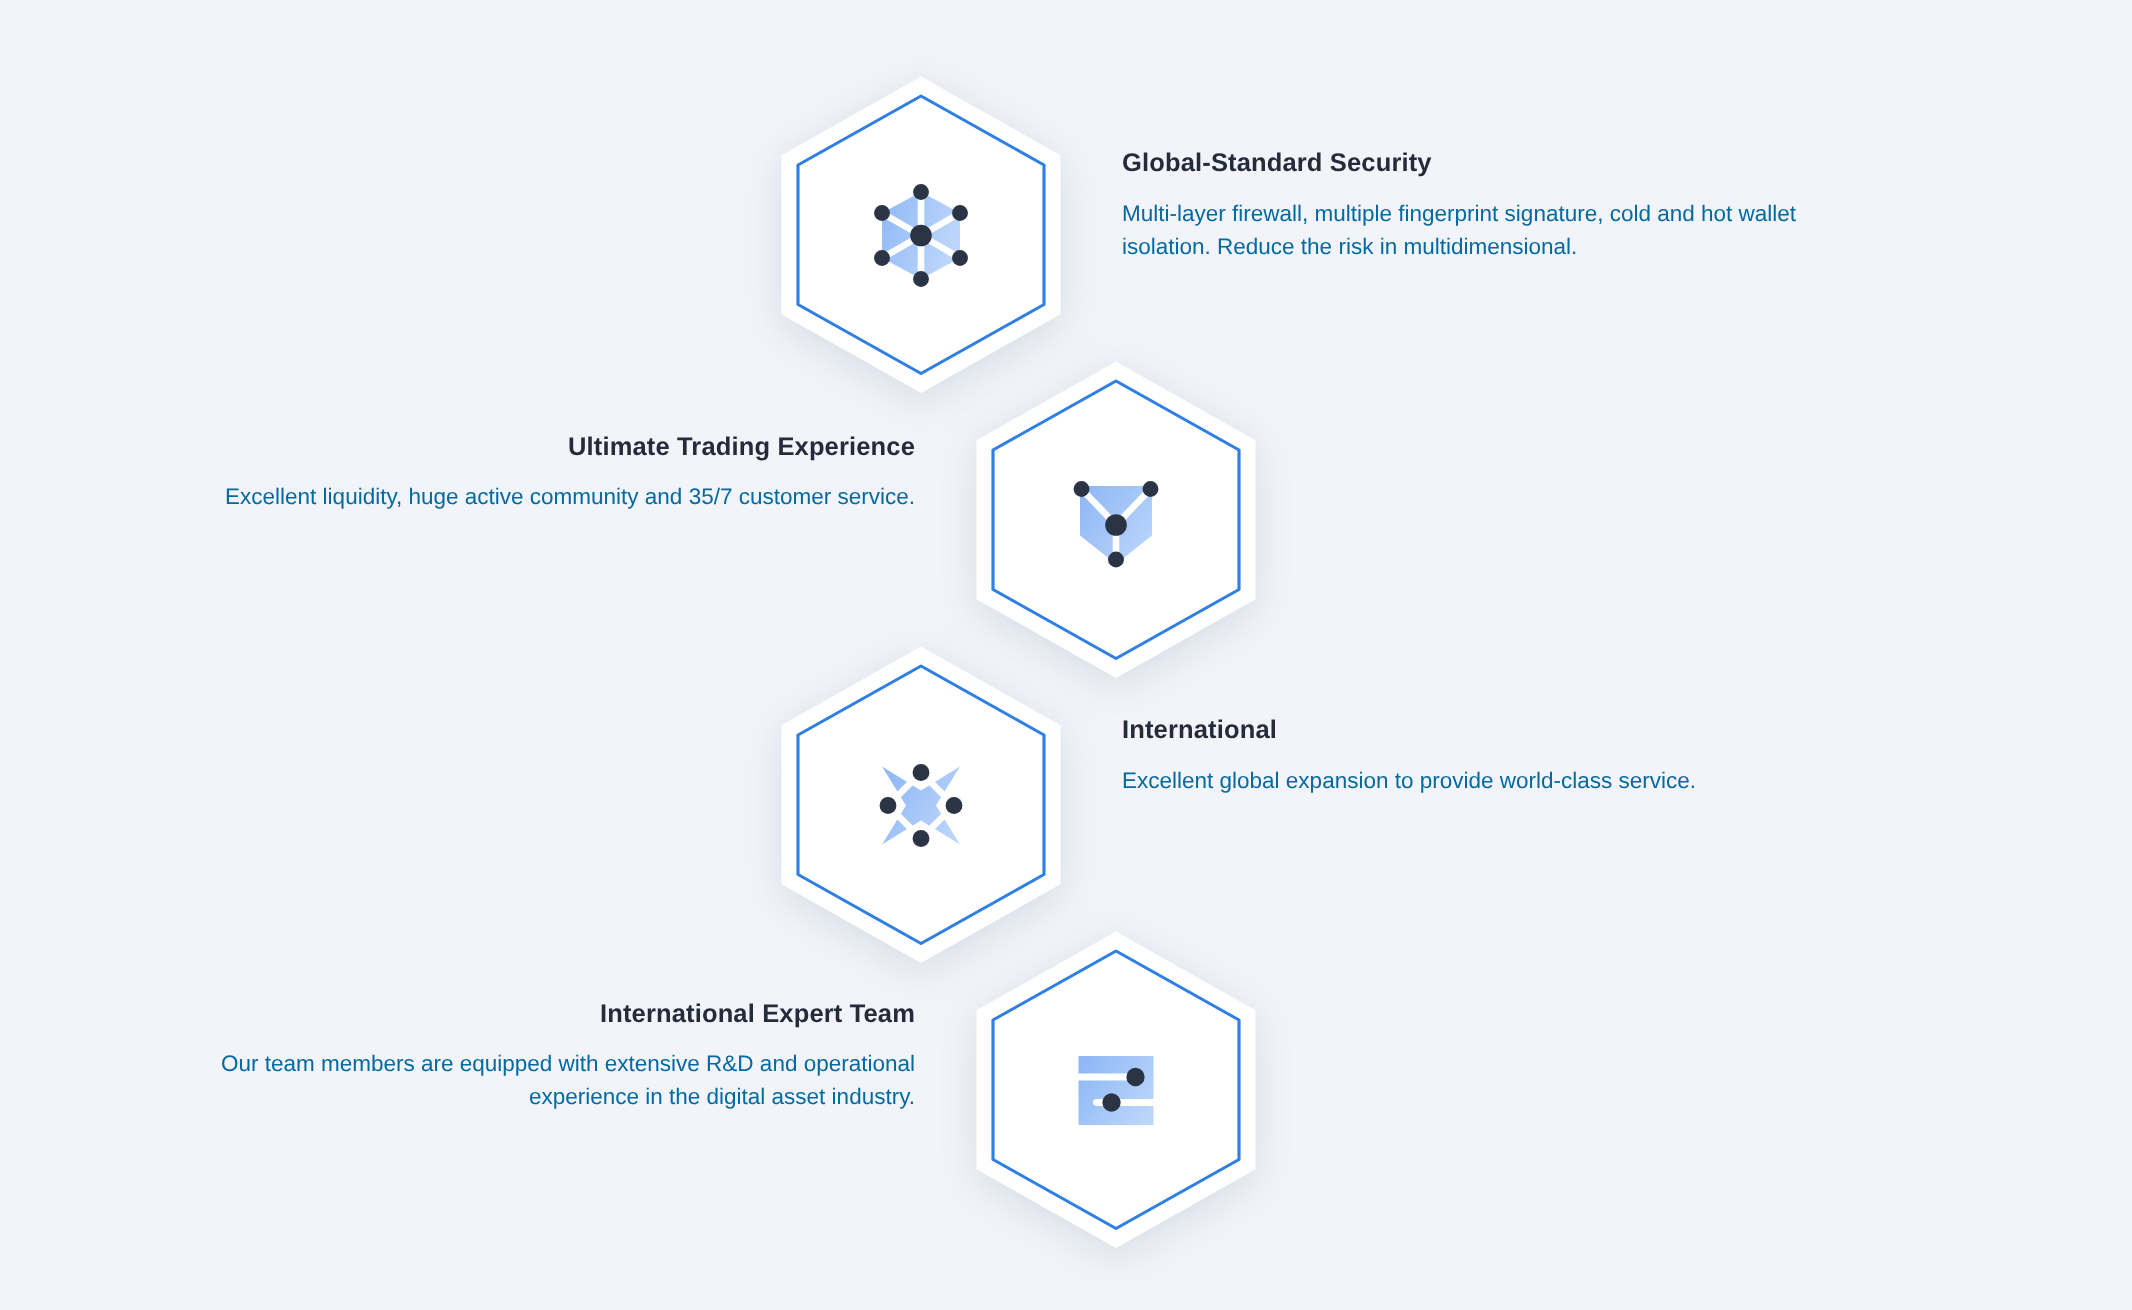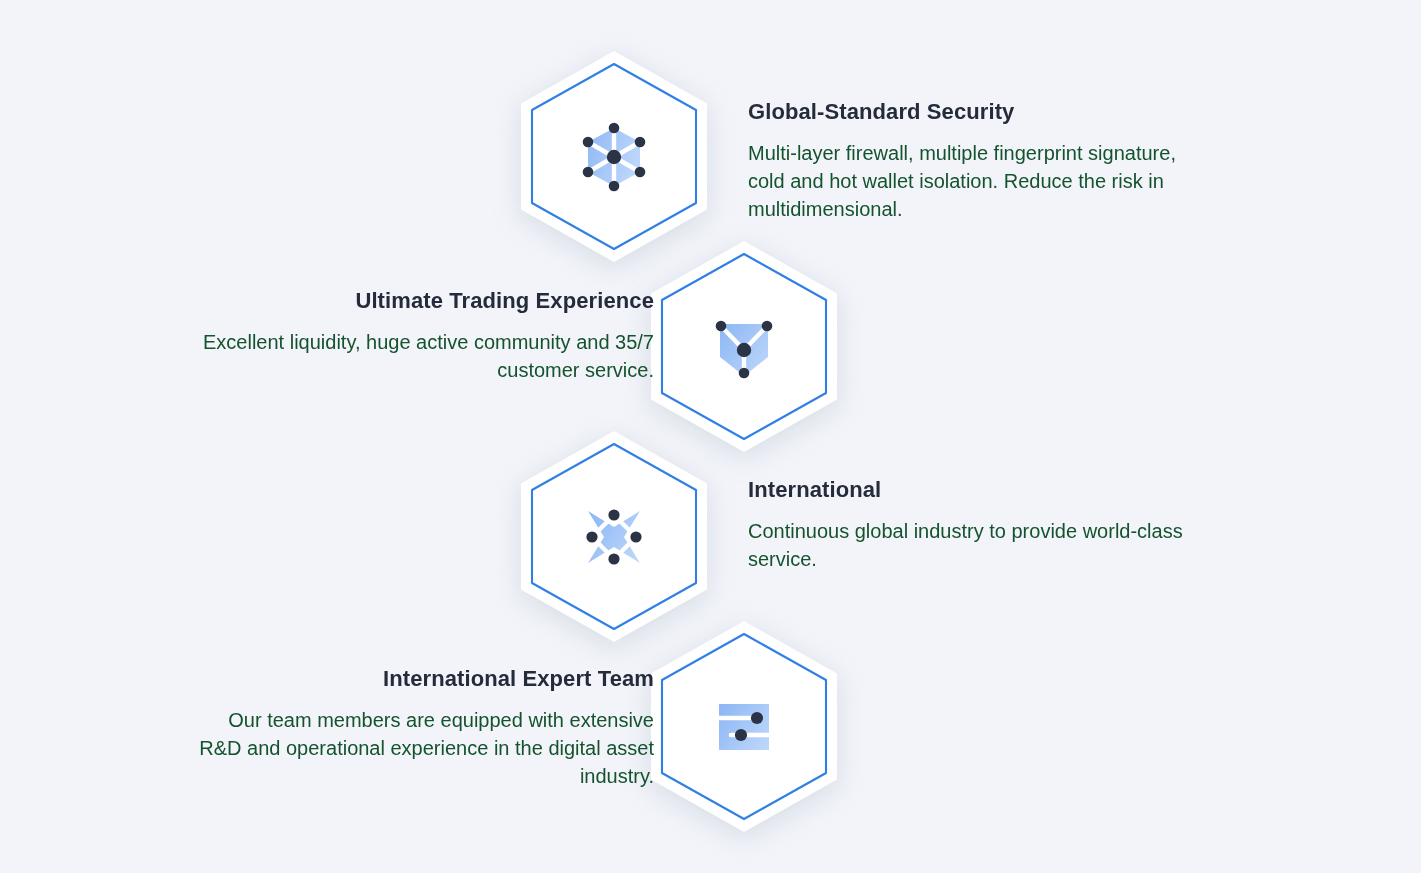--- a/index.html
+++ b/index.html
@@ -39,34 +39,34 @@
     top: 50%;
     transform: translate(-50%, -50%);
     width: 74px;
     height: 74px;
   }
   .hex-icon svg { display: block; width: 100%; height: 100%; }
 
   
   .text-block { position: absolute; }
   .text-block h3 {
-    font-size: 22px;
+    font-size: 17px;
     font-weight: 600;
     color: #252b3a;
     letter-spacing: .1px;
     line-height: 1.25;
     margin-bottom: 13px;
   }
   .text-block p {
-    font-size: 20px;
+    font-size: 15px;
     font-weight: 400;
-    color: #14532d;
+    color: #0369a1;
     line-height: 1.42;
   }
-  .text-right { text-align: right; margin-left: 44px; }
+  .text-right { text-align: right; }
   .text-left  { text-align: left;  }
 </style>
 </head>
 <body>
 
 <div id="stage">
 
   <div class="hex-card" style="left:518px; top:48px;">
     <div class="hex-outer">
       <svg width="192" height="217" viewBox="0 0 192 217" aria-hidden="true">
@@ -172,21 +172,21 @@
           <circle cx="37" cy="59" r="5.6"></circle>
           <circle cx="15" cy="37" r="5.6"></circle>
           <circle cx="59" cy="37" r="5.6"></circle>
         </g>
       </svg>
     </div>
   </div>
 
   <div class="text-block text-left" style="left:748px; top:476px; width:470px;">
     <h3>International</h3>
-    <p>Continuous global industry to provide world-class service.</p>
+    <p>Excellent global expansion to provide world-class service.</p>
   </div>
 
   <div class="hex-card" style="left:648px; top:618px;">
     <div class="hex-outer">
       <svg width="192" height="217" viewBox="0 0 192 217" aria-hidden="true">
         <polygon points="96,3 189,55.5 189,161.5 96,214 3,161.5 3,55.5" fill="#ffffff"></polygon>
         <polygon points="96,16 178,62 178,155 96,201 14,155 14,62" fill="none" stroke="#2f7fe4" stroke-width="2.1" stroke-linejoin="round"></polygon>
       </svg>
     </div>
     <div class="hex-icon">

